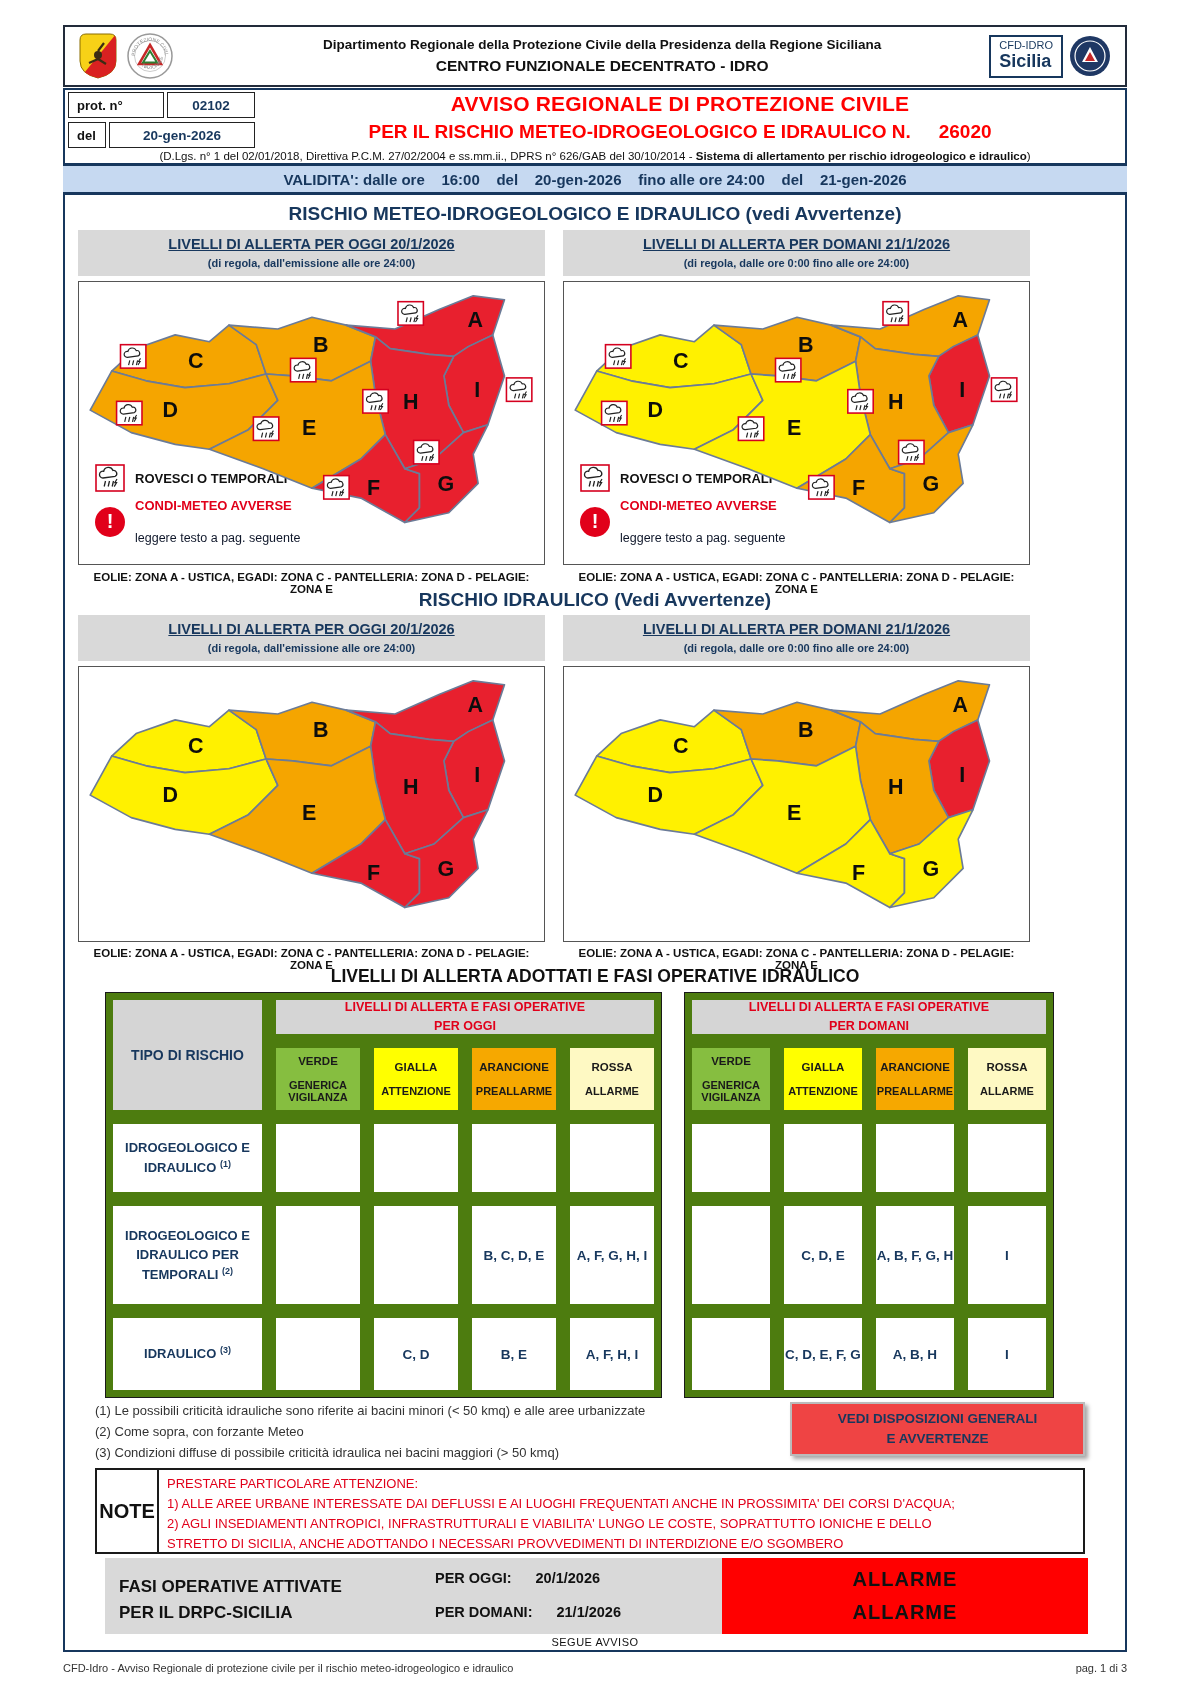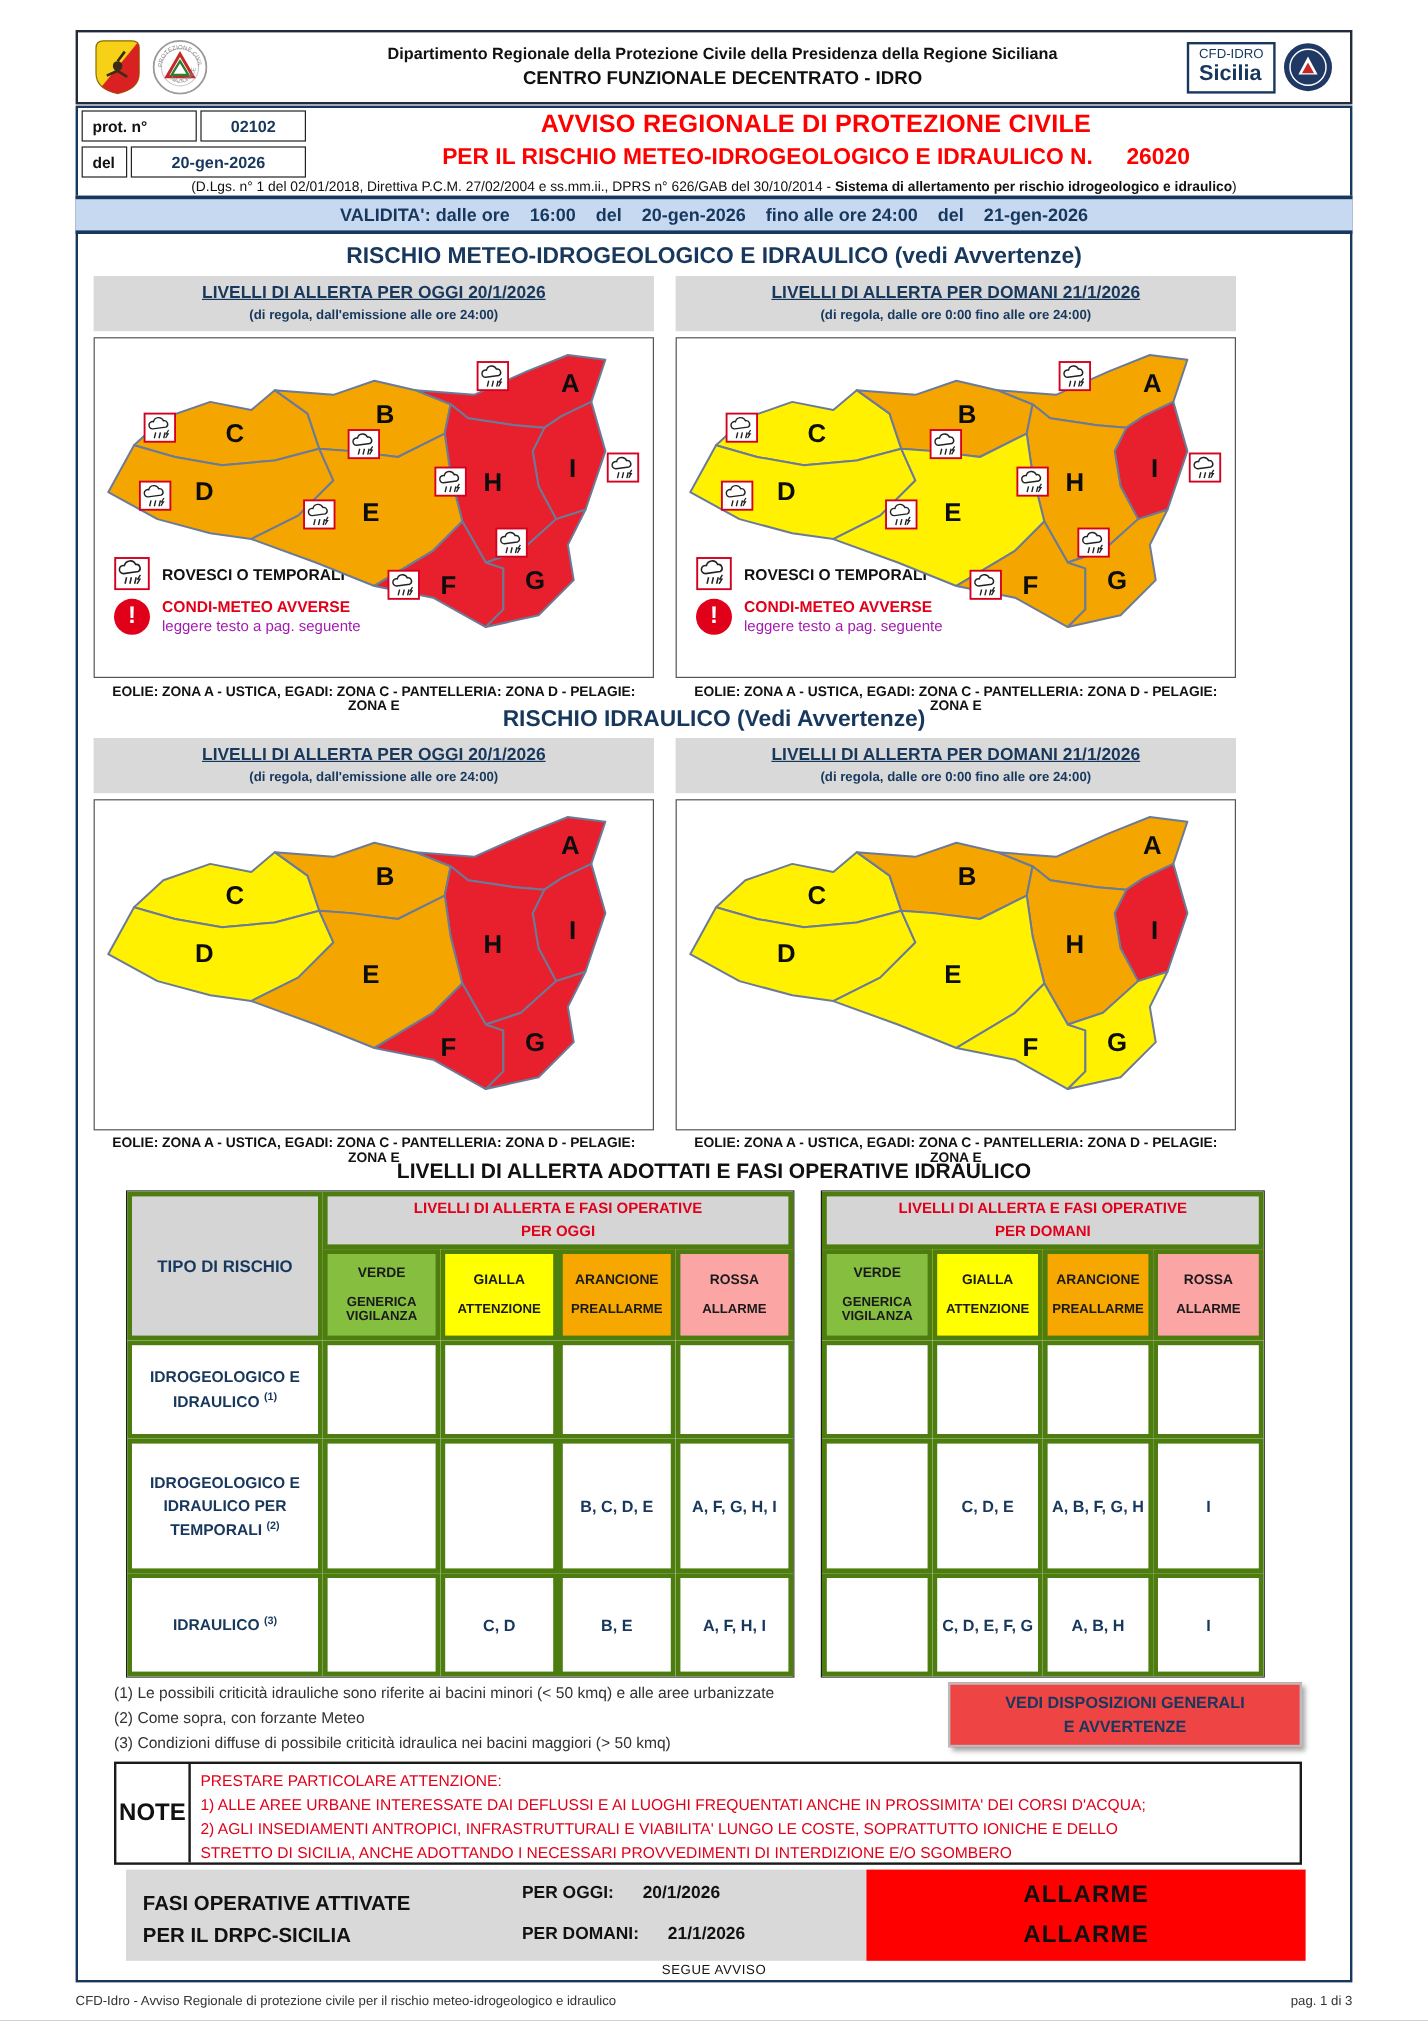--- a/index.html
+++ b/index.html
@@ -52,39 +52,39 @@
   .gray-hdr .s { color:#17375D; font-size:11px; font-weight:bold; margin-top:5px; }
 
   .map-box { width:467px; background:#fff; border:1.5px solid #555; }
   .map-box svg.island { position:absolute; left:3px; top:6px; }
 
   .map-legend-row { position:absolute; display:flex; align-items:center; gap:10px; }
   .legend-text { font-size:13px; font-weight:bold; color:#111; }
   .warn-circle { width:30px; height:30px; border-radius:50%; background:#E1001A; color:#fff;
     font-size:20px; font-weight:bold; display:flex; align-items:center; justify-content:center; }
   .condi-l1 { color:#E1001A; font-size:13px; font-weight:bold; }
-  .condi-l2 { color:#a21caf; font-size:12.5px; margin-top:2px; }
+  .condi-l2 { color:#0f172a; font-size:12.5px; margin-top:18px; }
 
   .islands-caption { width:467px; text-align:center; font-size:11.5px; font-weight:bold; color:#111; }
 
   .adopted-title { left:63px; width:1064px; text-align:center; font-size:17.5px; font-weight:bold; color:#111; }
 
   .atable { display:grid; border:1.5px solid #1a1a1a; }
-  .tcell { border:4px solid #4d7c0f; display:flex; flex-direction:column;
+  .tcell { border:7px solid #4d7c0f; display:flex; flex-direction:column;
     align-items:center; justify-content:center; text-align:center; background:#fff; }
   .th-gray { background:#D5D5D5; }
   .tipo { color:#17375D; font-size:14px; font-weight:bold; }
   .ttl { color:#E1001A; font-size:12.5px; font-weight:bold; line-height:1.5; }
   .lvl-name { font-size:11.5px; font-weight:bold; color:#1a1a1a; }
   .lvl-phase { font-size:11px; font-weight:bold; color:#1a1a1a; margin-top:12px; }
   .lvl { padding:6px 2px; }
   .lvl-green { background:#86BE40; }
   .lvl-yellow { background:#FFFF00; }
   .lvl-orange { background:#F6A800; }
-  .lvl-red { background:#fca5a5; }
+  .lvl-red { background:#fef9c3; }
   .rowlab { color:#17375D; font-size:13px; font-weight:bold; line-height:1.5; padding:4px; }
   .rowlab sup { font-size:9px; }
   .val { color:#17375D; font-size:13.5px; font-weight:bold; }
 
   .footnotes { left:95px; top:1400px; width:660px; font-size:13px; color:#333; line-height:1.62; }
   .vedi-box { left:790px; top:1402px; width:295px; height:54px; background:#ef4444;
     border:2px solid #bbb; box-shadow:3px 3px 4px rgba(0,0,0,0.35);
     display:flex; flex-direction:column; align-items:center; justify-content:center;
     color:#17375D; font-size:13.5px; font-weight:bold; line-height:1.5; }
 

